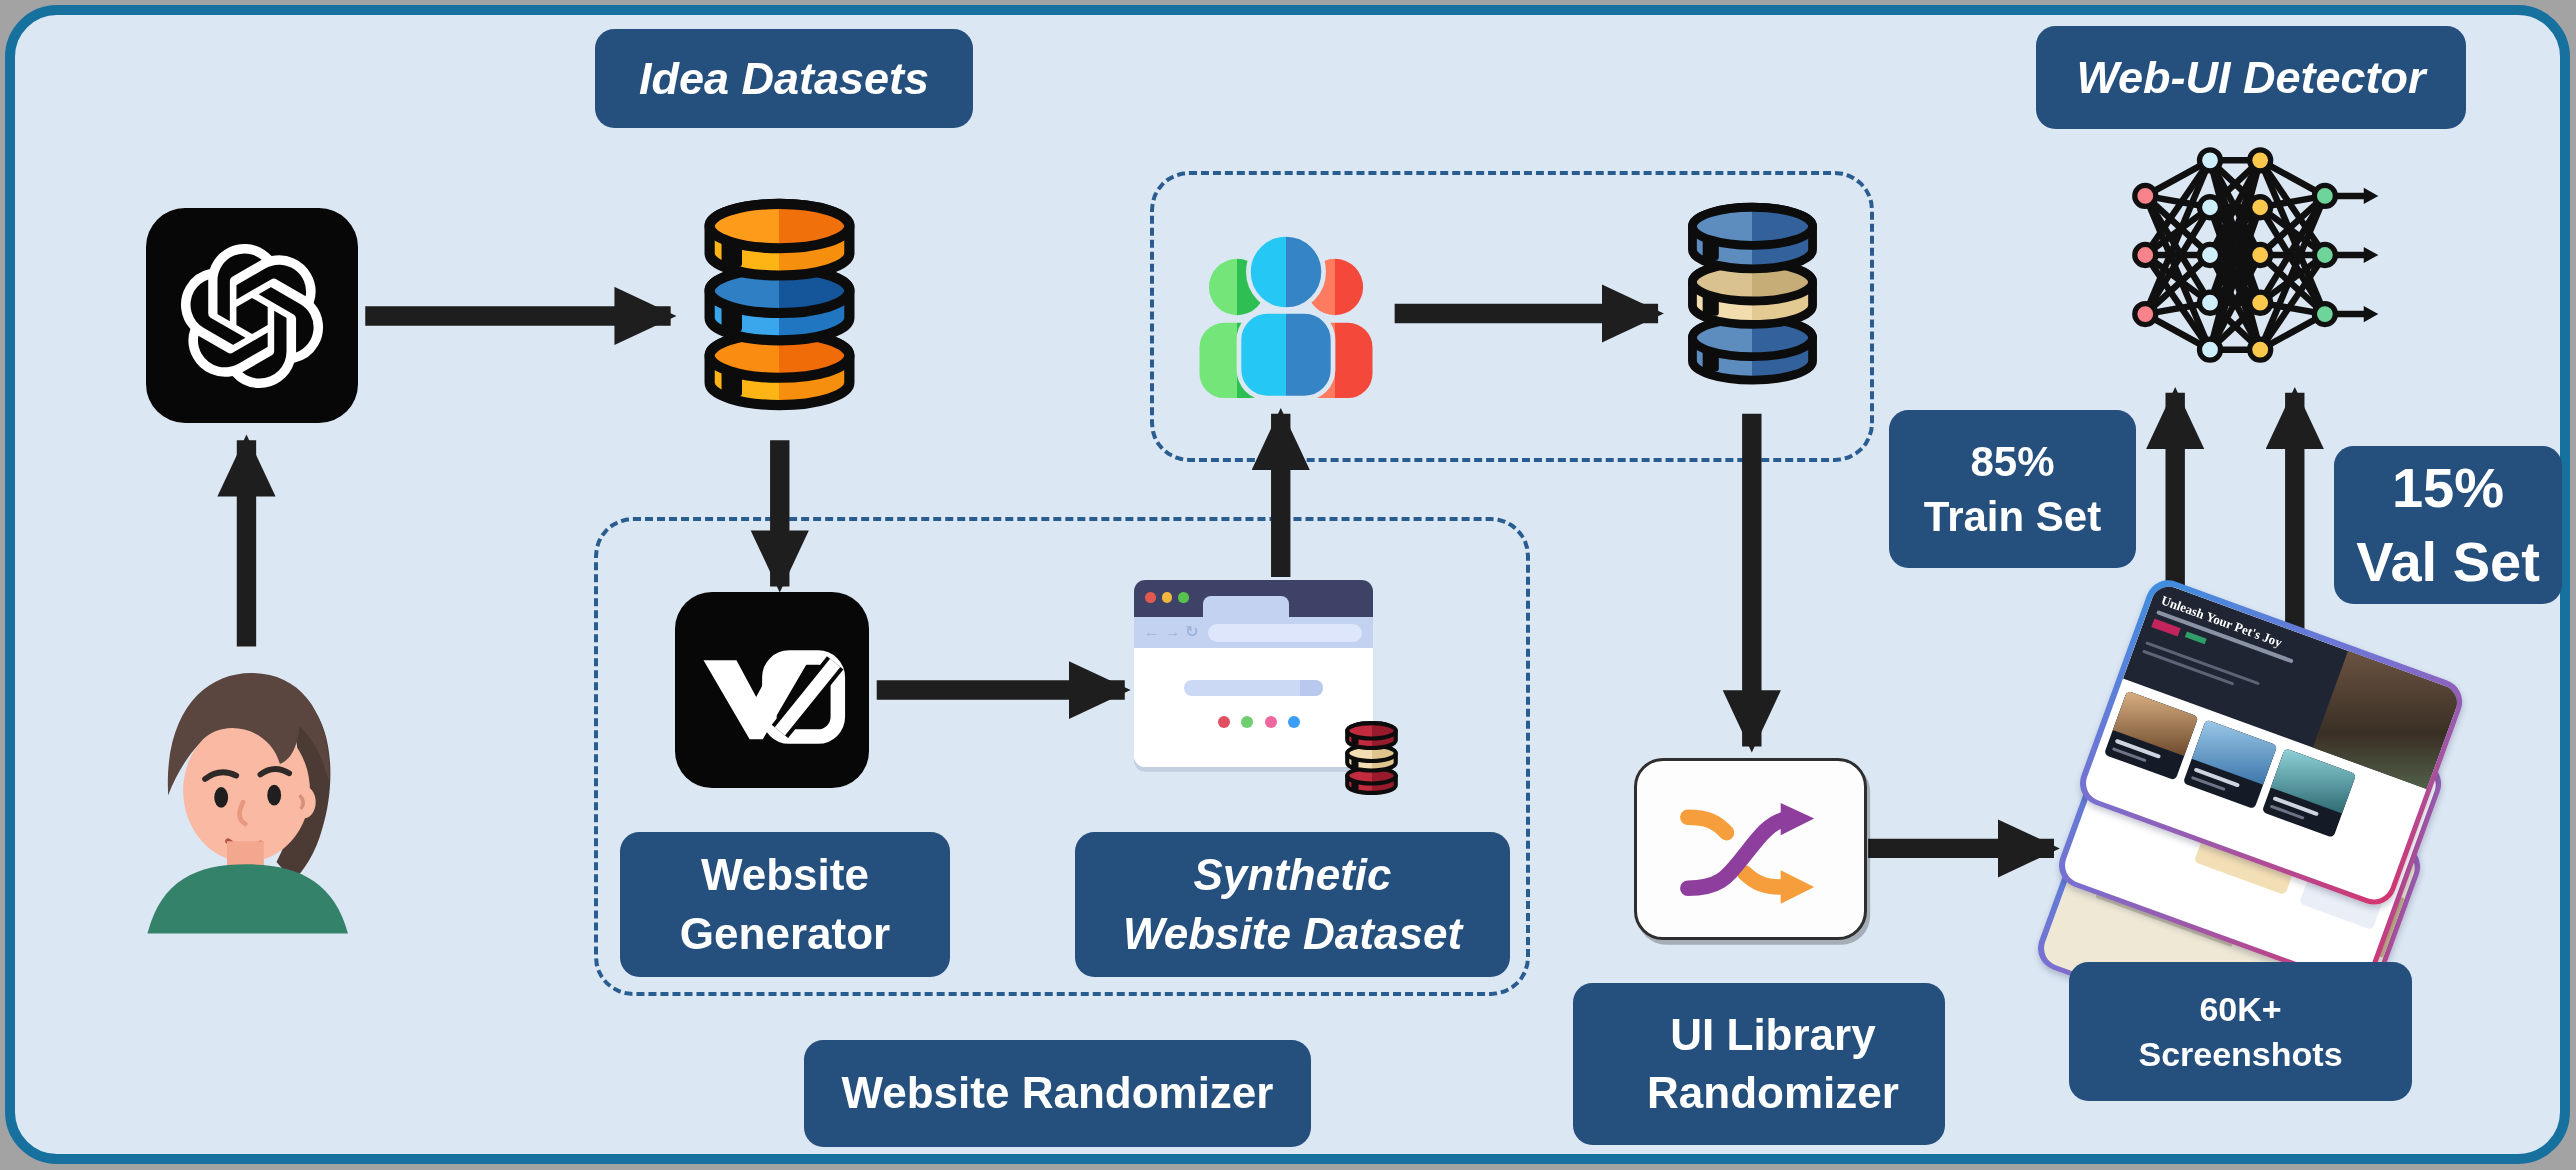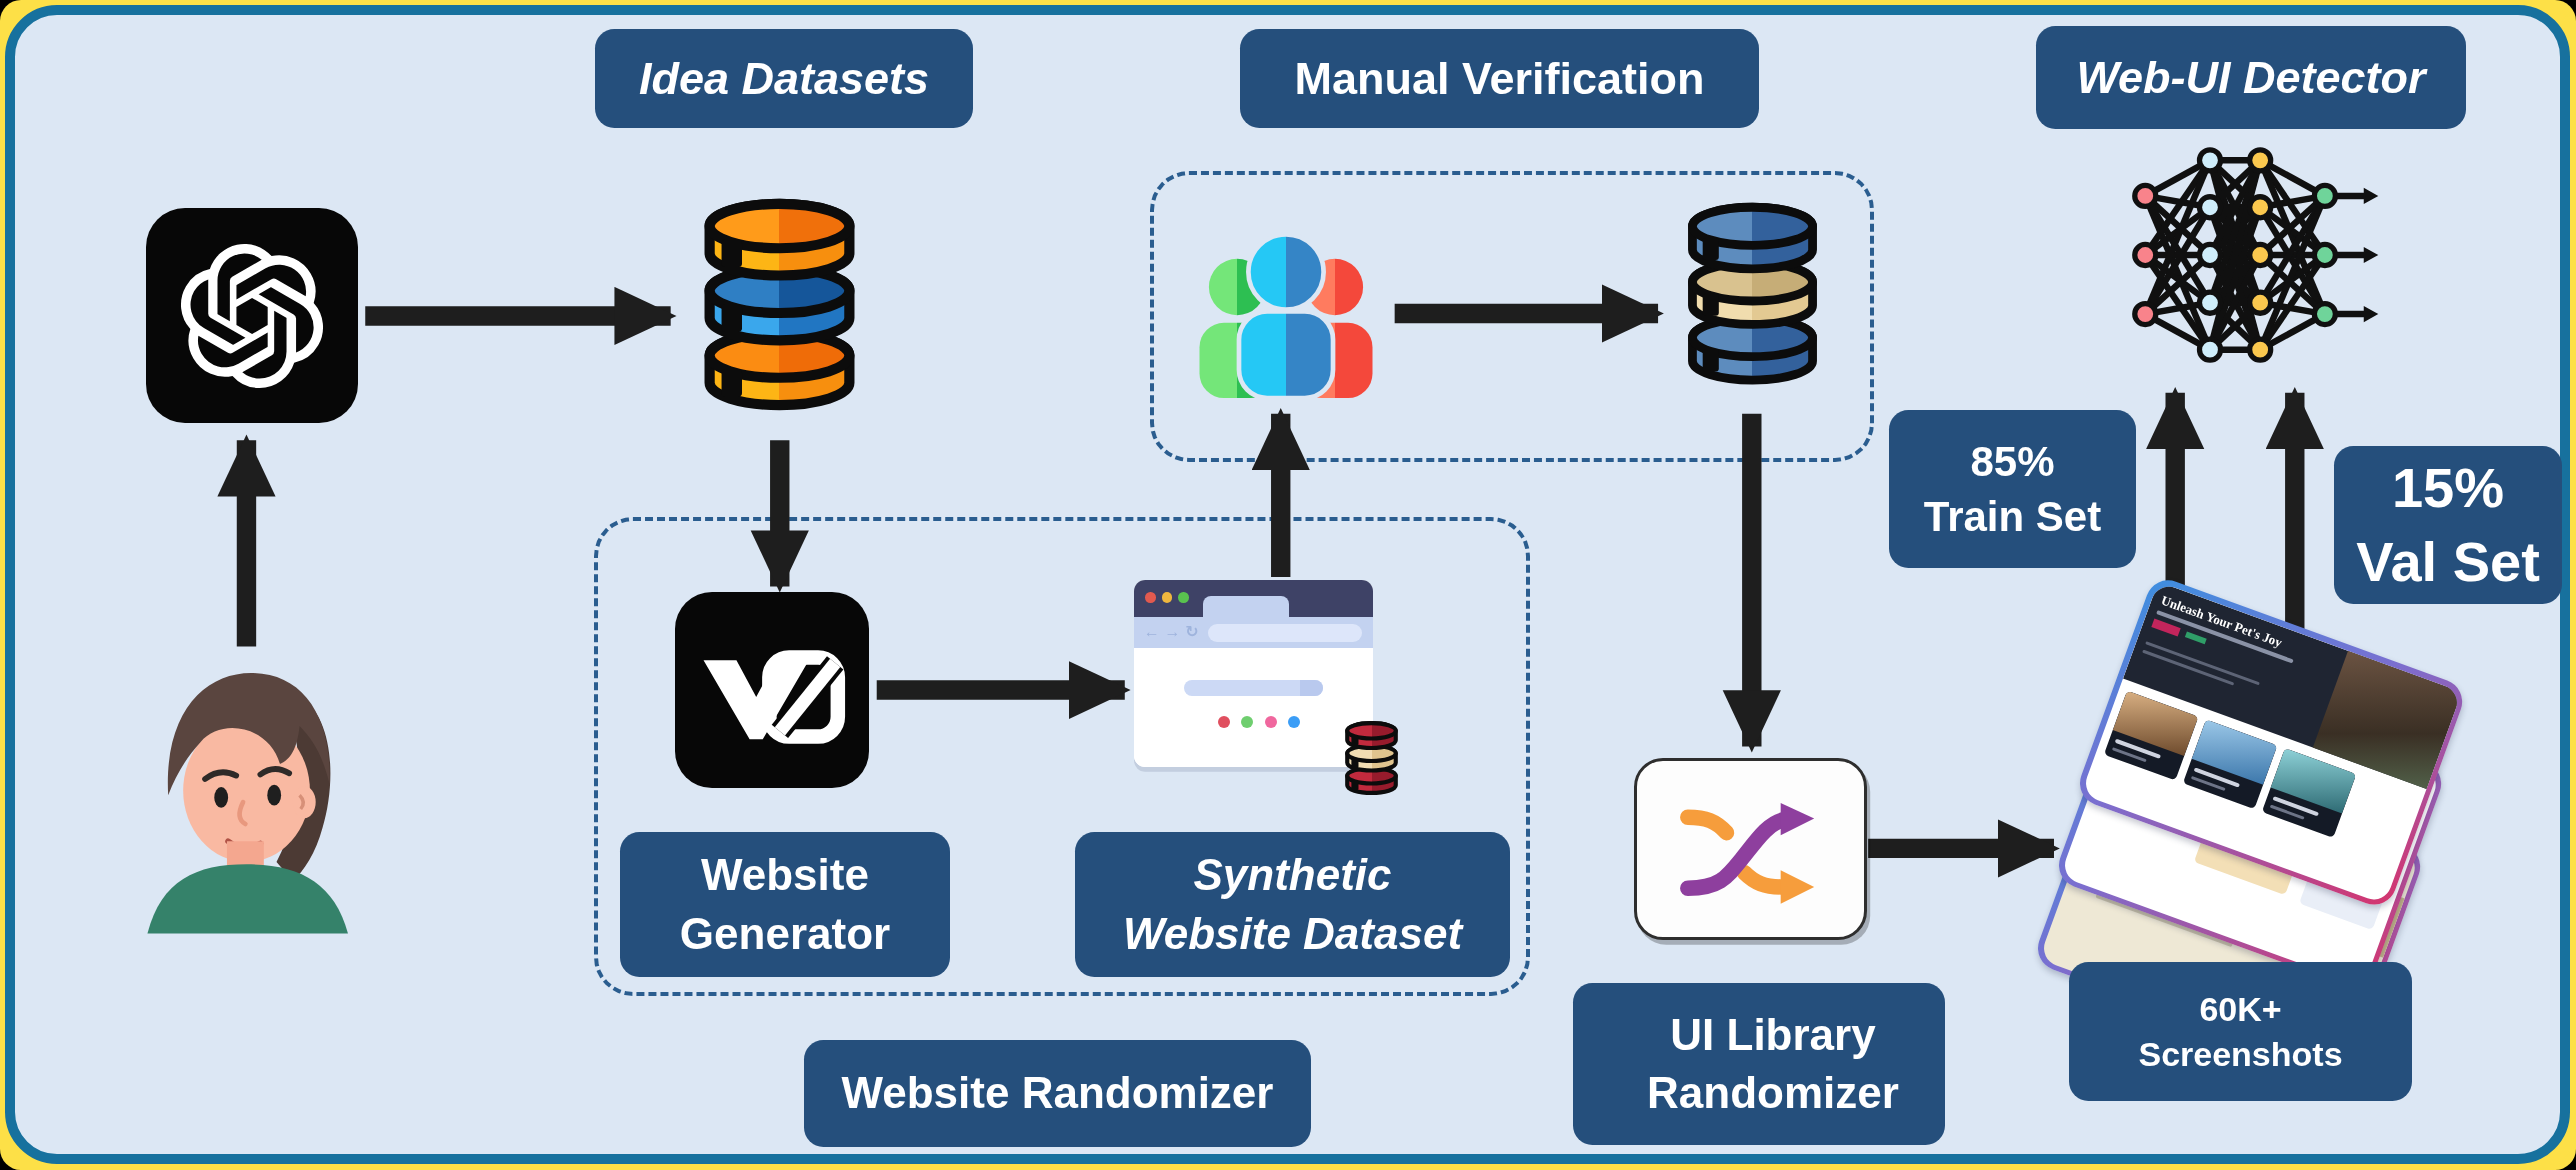--- a/index.html
+++ b/index.html
@@ -1,17 +1,17 @@
 <!DOCTYPE html>
 <html style="font-size:13px"><head>
 <meta charset="utf-8">
 <style>
   html,body{margin:0;padding:0;background:#000;}
-  .stage{position:relative;width:2576px;height:1170px;background:#fde047;overflow:hidden;
-         font-family:"Liberation Sans","DejaVu Sans",sans-serif;border-radius:21px;}
+  .stage{position:relative;width:2576px;height:1170px;background:#a3a3a3;overflow:hidden;
+         font-family:"Liberation Sans","DejaVu Sans",sans-serif;}
   .panel{position:absolute;left:4.8px;top:4.8px;width:2545px;height:1139px;
          background:#dce7f4;border:10.5px solid #17719e;border-radius:52px;}
   .abs{position:absolute;}
   
   .plabel{position:absolute;background:#254f7c;color:#fff;border-radius:19.4px;
           display:flex;align-items:center;justify-content:center;text-align:center;
           font-weight:700;white-space:pre-line;z-index:10;line-height:1.32;}
   .it{font-style:italic;}
   
   .dashed{position:absolute;border:4px dashed #2a5d8f;border-radius:39px;z-index:2;}
@@ -85,21 +85,20 @@
       <line x1="1585" y1="714" x2="1585" y2="512" marker-end="url(#ah)"></line>
       <line x1="1726" y1="388" x2="2052" y2="388" marker-end="url(#ah)"></line>
       <line x1="2168" y1="512" x2="2168" y2="924" marker-end="url(#ah)"></line>
       <line x1="2312" y1="1050" x2="2542" y2="1050" marker-end="url(#ah)"></line>
       <line x1="2692" y1="1000" x2="2692" y2="486" marker-end="url(#ah)"></line>
       <line x1="2840" y1="985" x2="2840" y2="486" marker-end="url(#ah)"></line>
     </g>
   </svg>
 
   <div class="plabel it" style="left:595px;top:29px;width:378px;height:99px;font-size:45px;">Idea Datasets</div>
-  <div class="plabel" style="left:1240px;top:29px;width:519px;height:99px;font-size:45px;">Manual Verification</div>
   <div class="plabel it" style="left:2036px;top:26px;width:430px;height:103px;font-size:45px;">Web-UI Detector</div>
   <div class="plabel" style="left:620px;top:832px;width:330px;height:145px;font-size:44px;">Website
 Generator</div>
   <div class="plabel it" style="left:1075px;top:832px;width:435px;height:145px;font-size:44px;">Synthetic
 Website Dataset</div>
   <div class="plabel" style="left:804px;top:1040px;width:507px;height:107px;font-size:44px;">Website Randomizer</div>
   <div class="plabel" style="left:1573px;top:983px;width:344px;height:162px;font-size:44px;padding-left:28px;">UI Library
 Randomizer</div>
   <div class="plabel" style="left:1889px;top:410px;width:247px;height:158px;font-size:42px;">85%
 Train Set</div>

